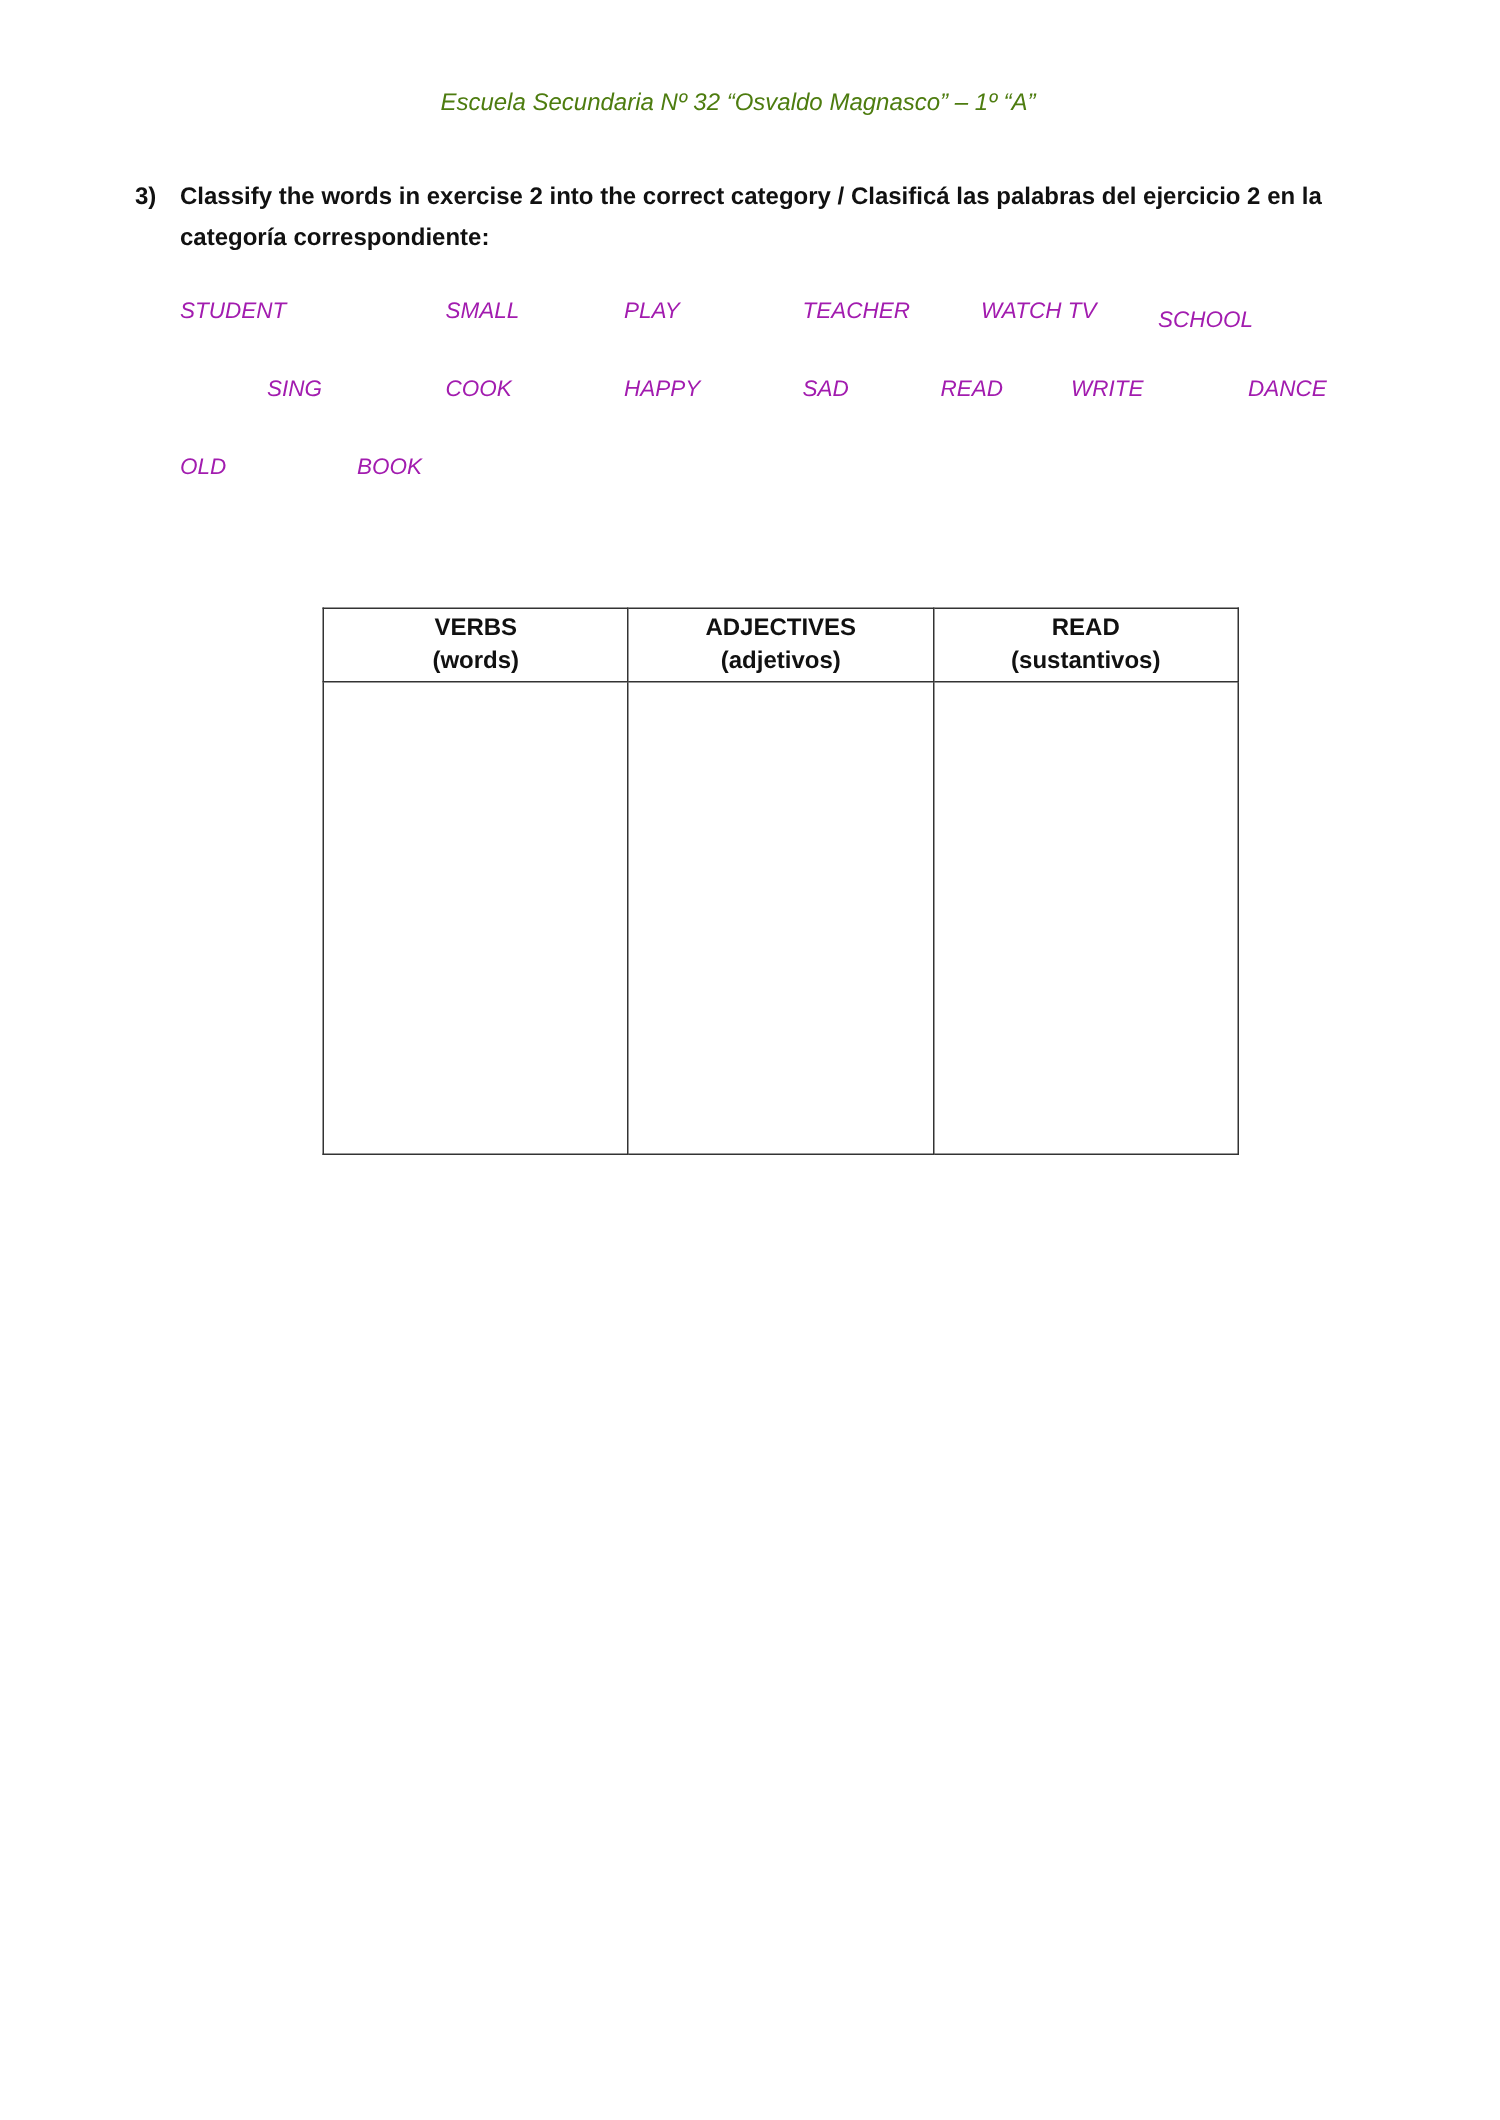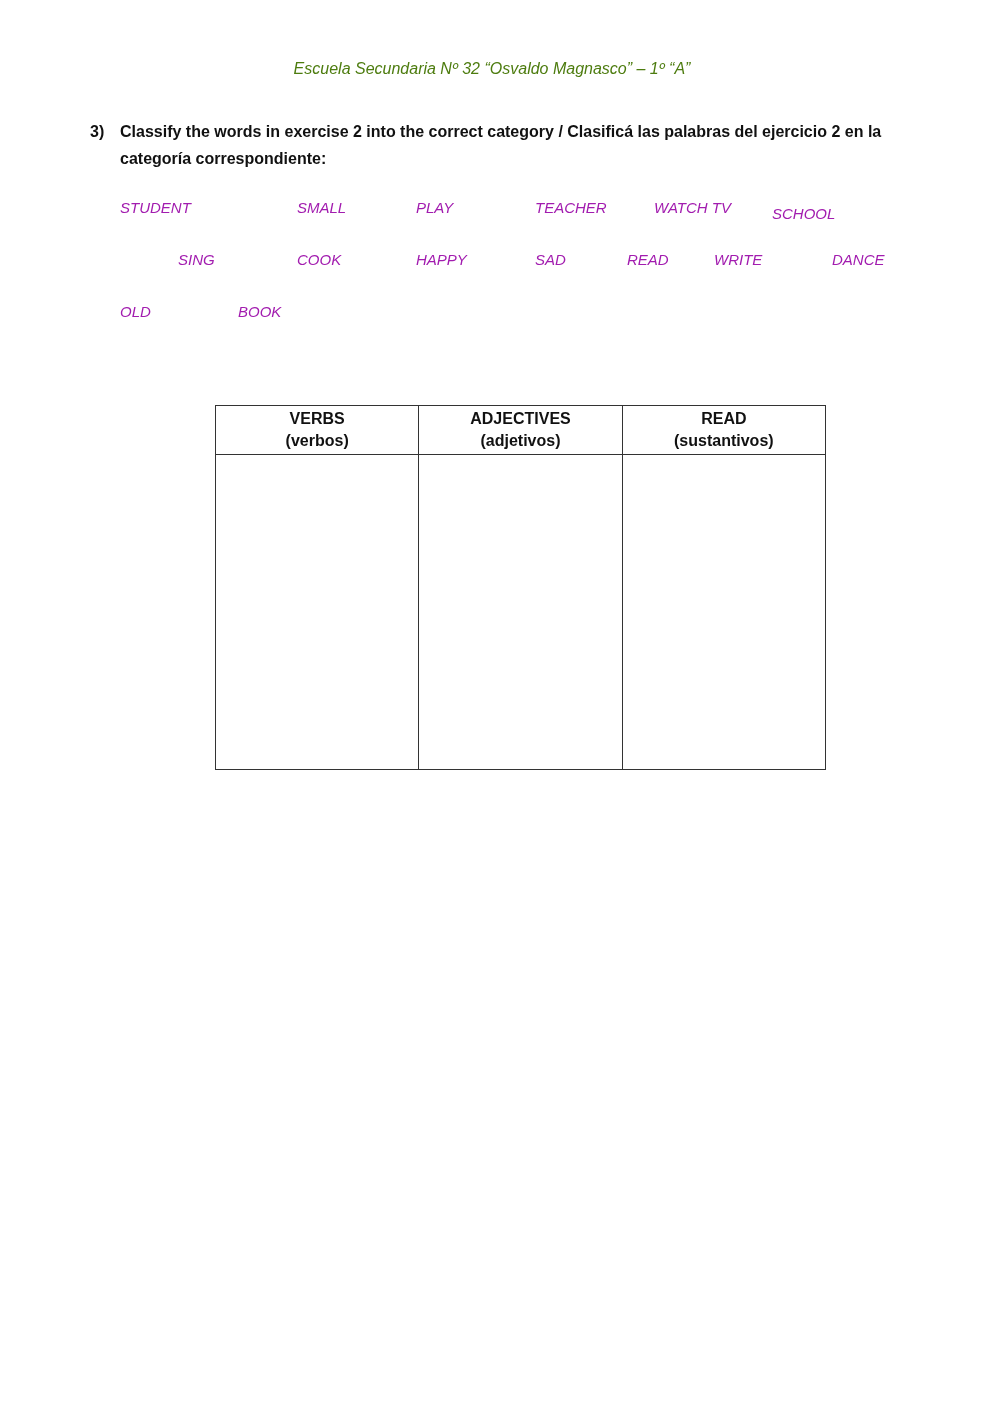--- a/index.html
+++ b/index.html
@@ -109,21 +109,21 @@
 
   <span class="word" style="left:120px; top:303px;">OLD</span>
   <span class="word" style="left:238px; top:303px;">BOOK</span>
 </div>
 
 <table class="classify">
   <thead>
     <tr>
       <th>
         <span>VERBS</span>
-        <span class="sub">(verbos)</span>
+        <span class="sub">(words)</span>
       </th>
       <th>
         <span>ADJECTIVES</span>
         <span class="sub">(adjetivos)</span>
       </th>
       <th>
         <span>READ</span>
         <span class="sub">(sustantivos)</span>
       </th>
     </tr>

